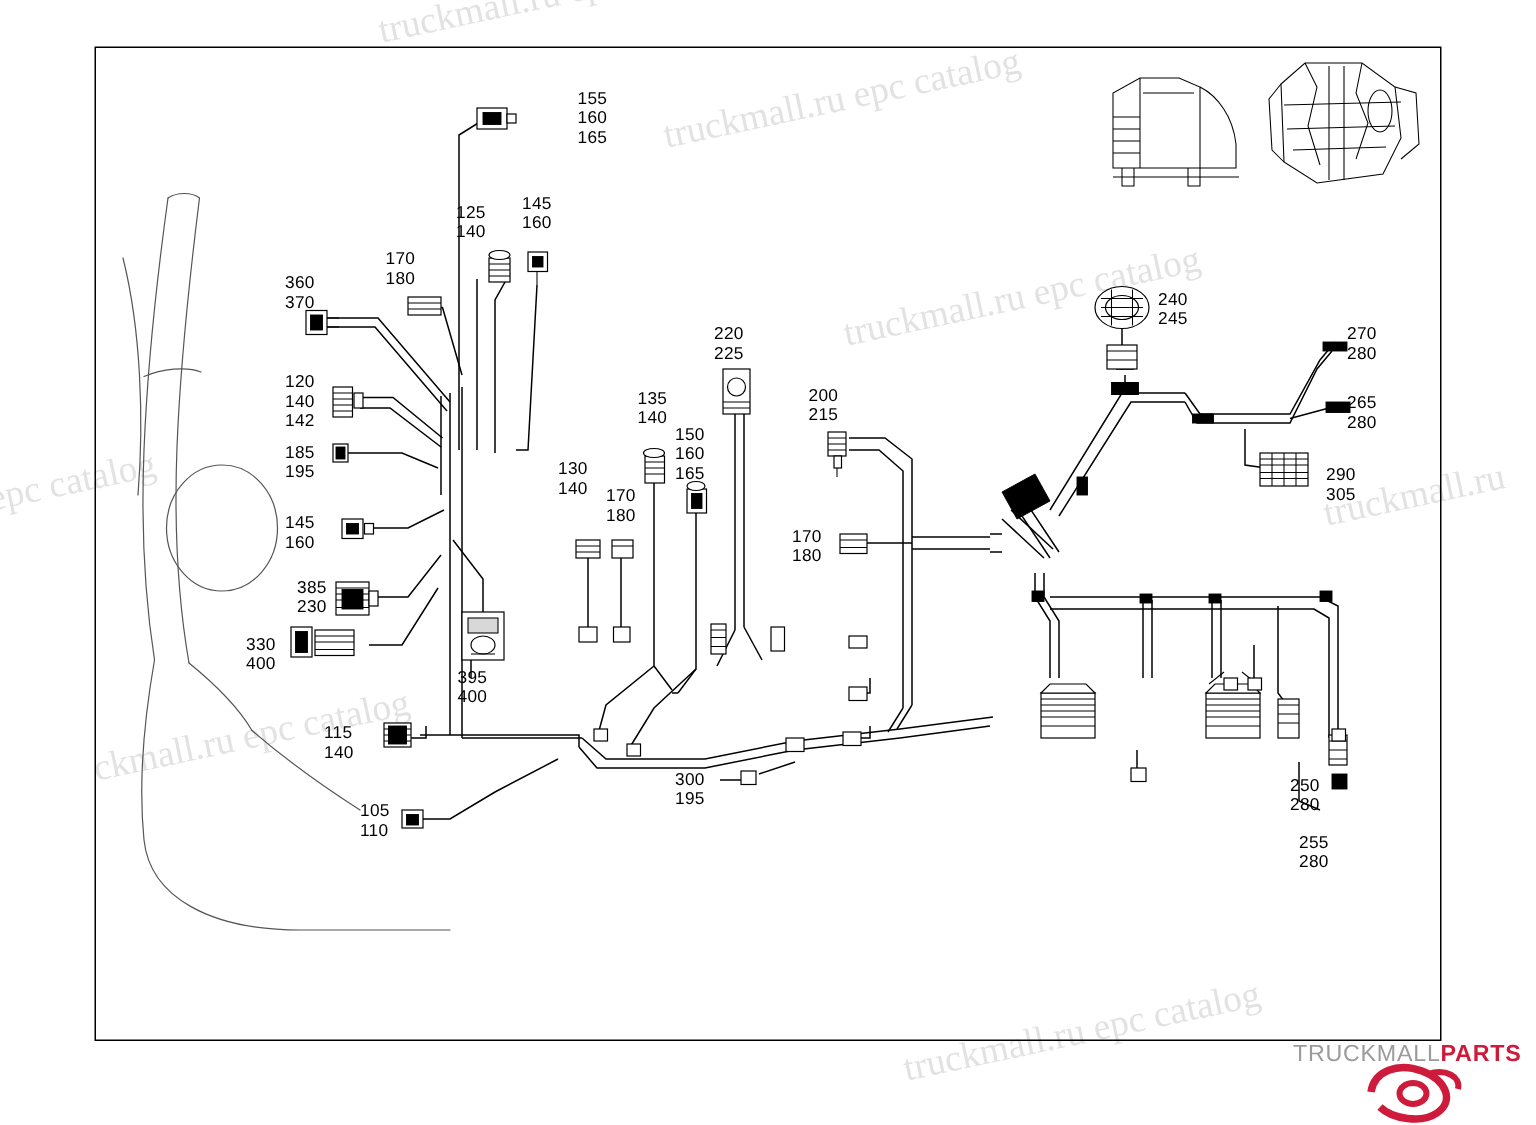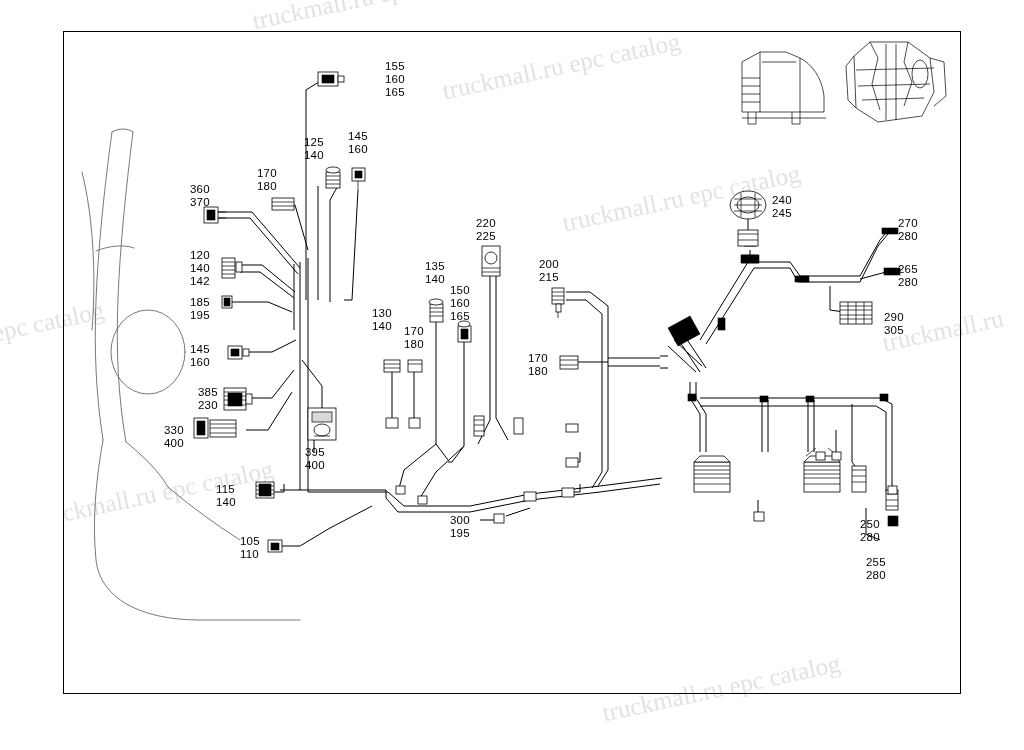--- a/index.html
+++ b/index.html
@@ -528,13 +528,25 @@
       <div class="lbl" style="left: 240px; top: 535px;">
         <span>105</span>
         <span>110</span>
       </div>
       <div class="lbl" style="left: 866px; top: 545px; margin-top: 11px;">
         <span>255</span>
         <span>280</span>
       </div>
     </div>
 
+  <div id="logo">
+    <div class="txt">
+      <span>TRUCKMALL</span><b>PARTS</b>
+    </div>
+    <svg width="150" height="52">
+      <g transform="translate(52,18)">
+        <path d="M0 16 C2 2 18 -4 34 2 C50 8 56 22 44 30 C34 37 14 34 6 26" fill="none" stroke="#cf1b3b" stroke-width="5"></path>
+        <ellipse cx="28" cy="17" rx="9" ry="7" fill="none" stroke="#cf1b3b" stroke-width="4"></ellipse>
+        <path d="M38 4 C50 0 60 6 58 14" fill="none" stroke="#cf1b3b" stroke-width="4"></path>
+      </g>
+    </svg>
+  </div>
 </div>
 
 </body></html>

